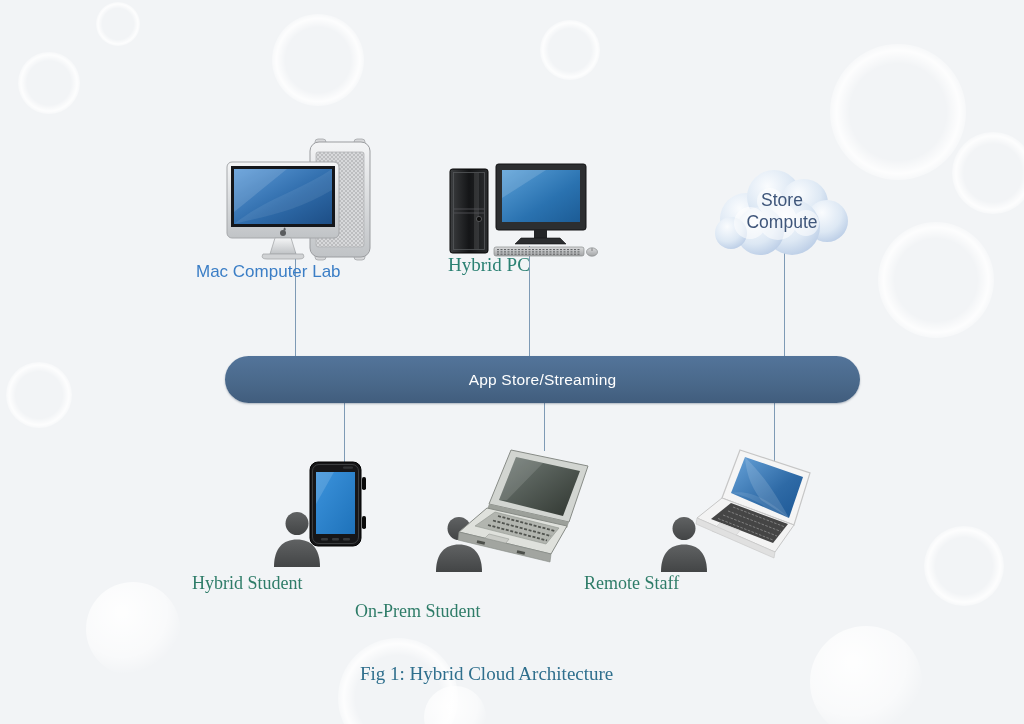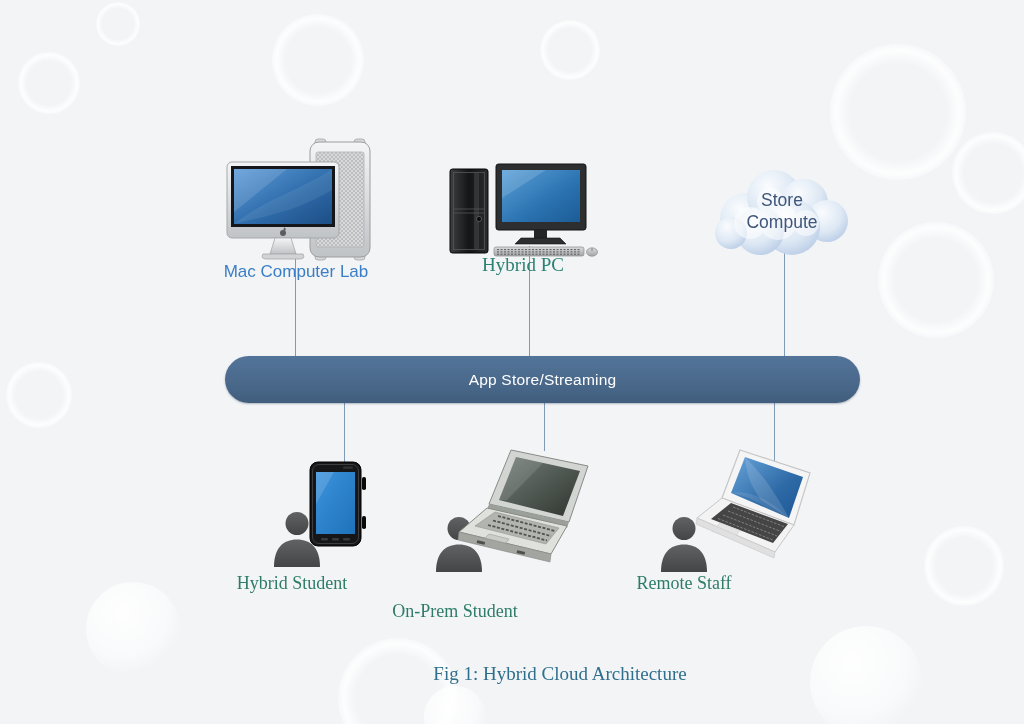--- a/index.html
+++ b/index.html
@@ -40,28 +40,28 @@
     position:absolute;left:225px;top:356px;width:635px;height:47px;
     border-radius:24px;z-index:2;
     background:linear-gradient(180deg,#53749a 0%,#4a698b 55%,#415d7d 100%);
     box-shadow:0 1px 2px rgba(40,60,85,0.35);
     display:flex;align-items:center;justify-content:center;
   }
   .bus span{color:#ffffff;font-size:15.5px;letter-spacing:0.2px;}
 
   
   .icon{position:absolute;z-index:3;}
-  .node-label{position:absolute;z-index:4;text-align:center;white-space:nowrap;}
+  .node-label{position:absolute;z-index:4;text-align:left;white-space:nowrap;}
   .lbl-blue{font-family:"Liberation Sans",sans-serif;font-size:17px;color:#3b7ec6;}
   .lbl-teal{font-family:"Liberation Serif",serif;font-size:19px;color:#2b8173;}
   .lbl-green{font-family:"Liberation Serif",serif;font-size:18px;color:#2e7c68;}
   .cloud-text{position:absolute;left:708px;top:189px;width:148px;z-index:4;text-align:center;
     font-size:17.5px;line-height:22px;color:#3f567a;}
   .caption{
-    position:absolute;left:360px;top:663px;width:400px;z-index:4;text-align:center;
+    position:absolute;left:360px;top:663px;width:400px;z-index:4;
     font-family:"Liberation Serif",serif;font-size:19px;color:#2f6f8d;
   }
   .i-maclab{left:225px;top:138px;width:148px;height:124px;}
   .i-pc{left:448px;top:162px;width:150px;height:95px;}
   .i-cloud{left:708px;top:163px;width:148px;height:98px;}
   .i-person-rs{left:268px;top:510px;width:58px;height:57px;}
   .i-phone{left:307px;top:460px;width:64px;height:90px;}
   .i-person-os{left:430px;top:515px;width:58px;height:57px;}
   .i-laptop{left:455px;top:448px;width:140px;height:124px;}
   .i-person-st{left:655px;top:515px;width:58px;height:57px;}

